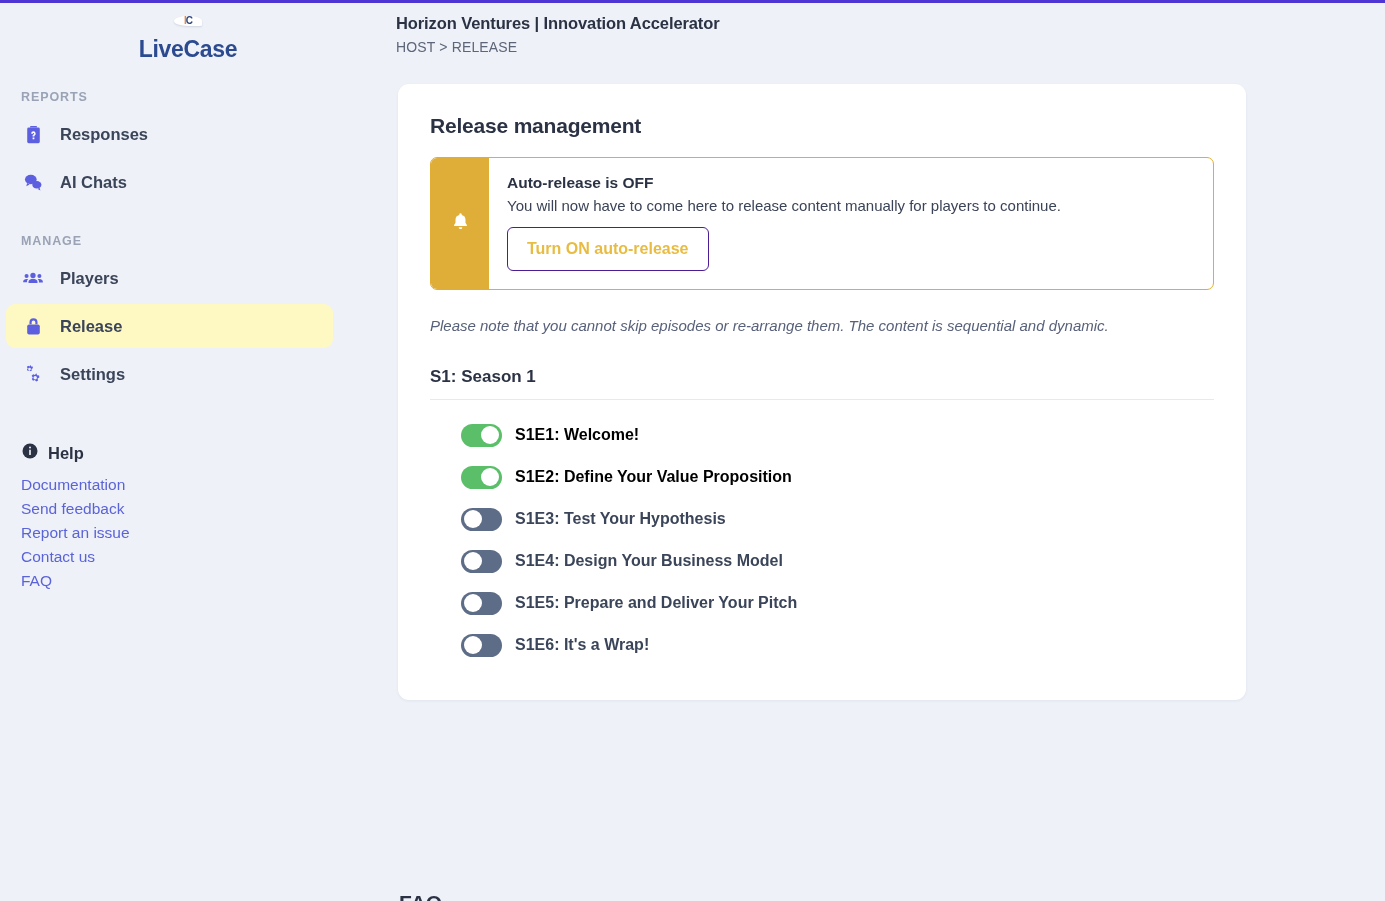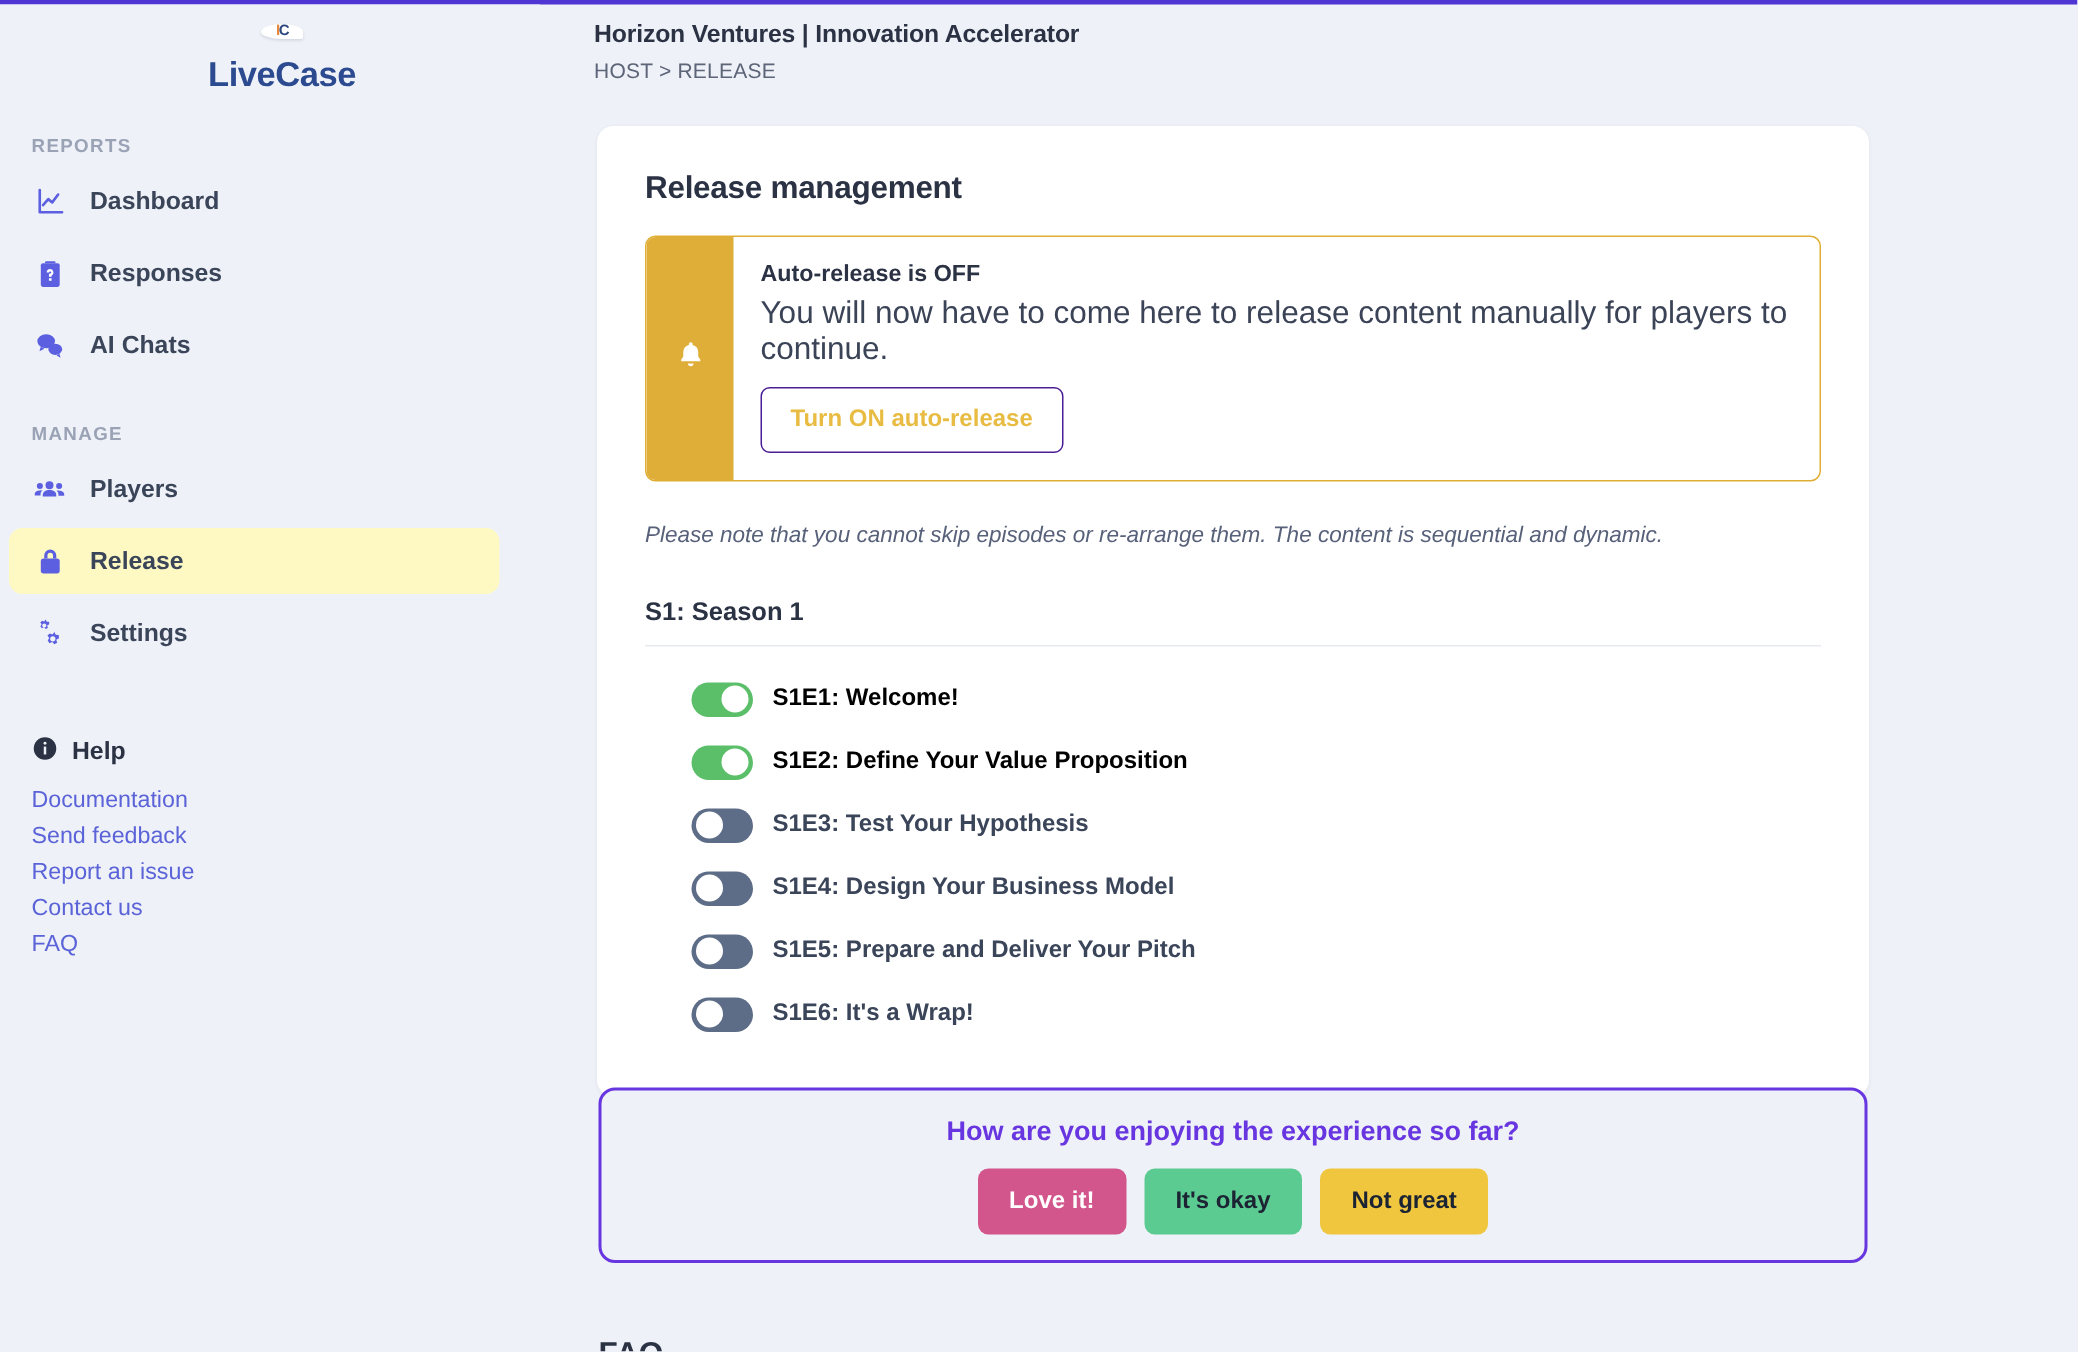--- a/index.html
+++ b/index.html
@@ -202,21 +202,21 @@
     padding: 16px 18px 18px 18px;
     flex: 1;
   }
   .alert-title {
     font-size: 15.5px;
     font-weight: bold;
     color: #2b3244;
     margin-bottom: 5px;
   }
   .alert-text {
-    font-size: 21px;
+    font-size: 15px;
     color: #3b4357;
     margin-bottom: 13px;
   }
   .alert-btn {
     display: inline-block;
     border: 1px solid #4c1d95;
     border-radius: 6px;
     background: #ffffff;
     color: #e8bc43;
     font-family: "Liberation Sans", sans-serif;
@@ -331,29 +331,20 @@
     <span class="brand-mark">
       <span class="lc"><span class="l">I</span><span class="c">C</span></span>
     </span>
     <span class="brand-name">LiveCase</span>
   </div>
 
 
   <div class="nav-section">
     <div class="nav-heading">REPORTS</div>
 
-    <div class="nav-item">
-      <span class="nav-icon">
-        <svg width="21" height="21" viewBox="0 0 24 24" fill="none" stroke="#5b5fe0" stroke-width="2" stroke-linecap="round" stroke-linejoin="round">
-          <path d="M4 3v17h17"></path>
-          <path d="M6.5 14.5l4-4.5 3 2.5 4.5-6"></path>
-        </svg>
-      </span>
-      <span class="nav-label">Dashboard</span>
-    </div>
 
     <div class="nav-item">
       <span class="nav-icon">
         <svg width="21" height="21" viewBox="0 0 24 24" fill="#5b5fe0">
           <path d="M9 2.4h6a1 1 0 0 1 1 1v1.1H8V3.4a1 1 0 0 1 1-1z"></path>
           <path d="M6.4 4h11.2a1.6 1.6 0 0 1 1.6 1.6v14.8a1.6 1.6 0 0 1-1.6 1.6H6.4a1.6 1.6 0 0 1-1.6-1.6V5.6A1.6 1.6 0 0 1 6.4 4zm5.6 5a2.6 2.6 0 0 0-2.6 2.6h1.9a.7.7 0 1 1 .7.7c-.5 0-.9.4-.9.9v1.2h1.8v-.6a2.6 2.6 0 0 0-.9-4.8zm-.95 6.6h1.9v1.9h-1.9v-1.9z" fill="#fff"></path>
           <path d="M6.4 4h11.2a1.6 1.6 0 0 1 1.6 1.6v14.8a1.6 1.6 0 0 1-1.6 1.6H6.4a1.6 1.6 0 0 1-1.6-1.6V5.6A1.6 1.6 0 0 1 6.4 4z" fill="#5b5fe0"></path>
           <path d="M12 8.4a2.7 2.7 0 0 0-2.7 2.7h1.9a.8.8 0 1 1 .8.8c-.5 0-1 .4-1 1v1.3h2v-.7a2.7 2.7 0 0 0-1-5.1zm-1 7h2v2h-2v-2z" fill="#fff"></path>
         </svg>
       </span>
@@ -498,23 +489,15 @@
       </div>
       <div class="ep-row">
         <div class="toggle">
             <span class="knob"></span>
           </div>
         <span class="ep-label">S1E6: It's a Wrap!</span>
       </div>
     </div>
   </section>
 
-  <section class="feedback" style="left:39px; top:722px;">
-    <div class="feedback-q">How are you enjoying the experience so far?</div>
-    <div class="feedback-btns">
-      <button class="fb-btn" style="background:#d2558b;color:#ffffff;">Love it!</button>
-      <button class="fb-btn" style="background:#5bcb91;color:#1c2433;">It's okay</button>
-      <button class="fb-btn" style="background:#f0c63f;color:#1c2433;">Not great</button>
-    </div>
-  </section>
 
   <div class="faq-heading" style="left:39px;">FAQ</div>
 </main>
 
 </body></html>

